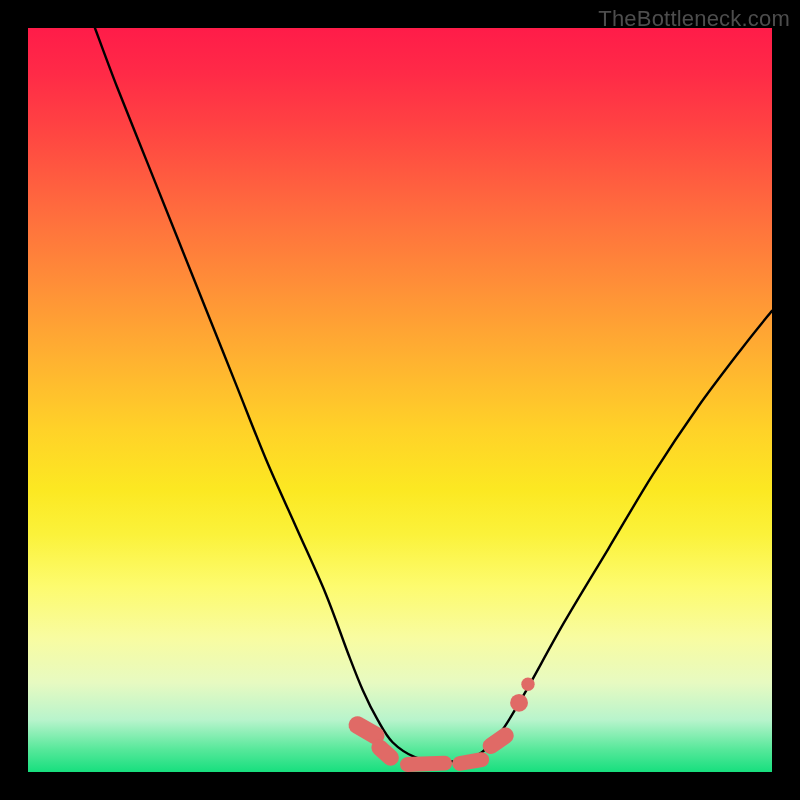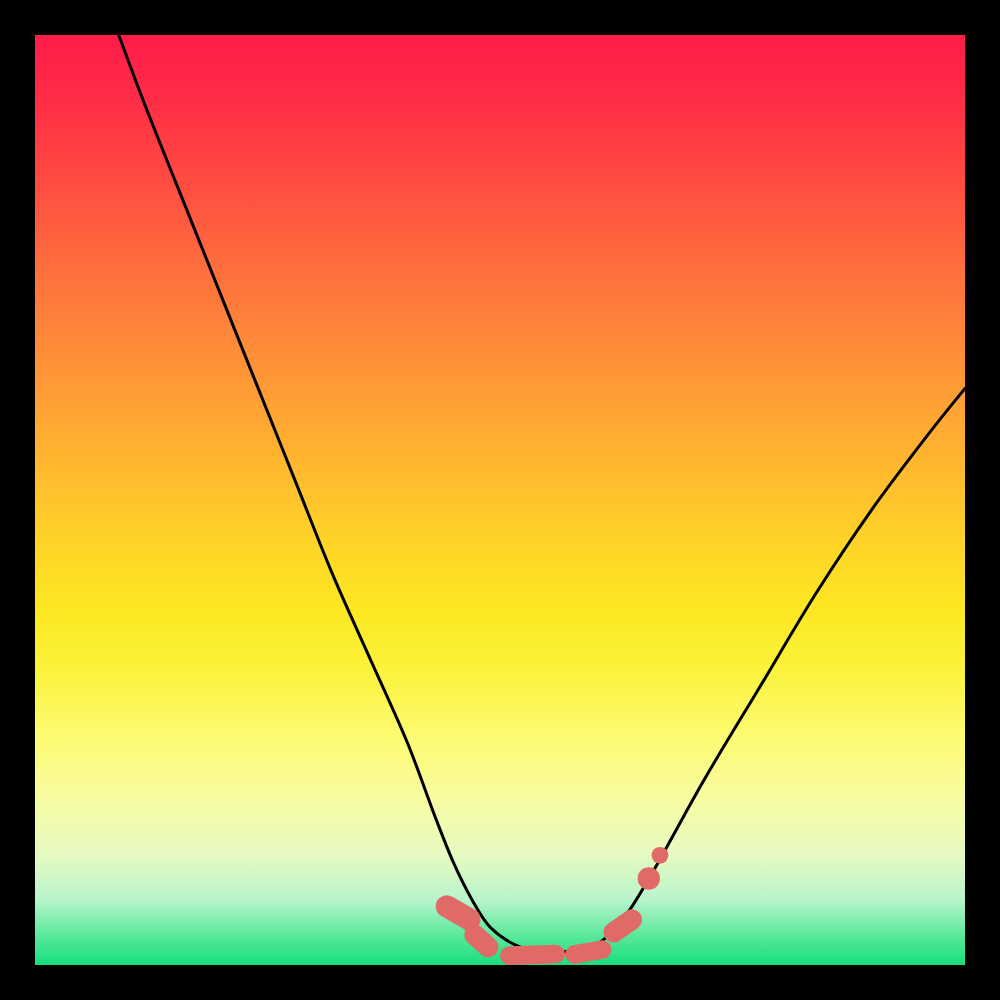--- a/index.html
+++ b/index.html
@@ -79,13 +79,14 @@
           <rect x="-8.928" y="-19.344" width="17.856" height="38.688" rx="8.928" fill="#e06a66" transform="translate(338.52000000000004,702.336) rotate(-60)"></rect>
           <rect x="-8.184000000000001" y="-15.624000000000002" width="16.368000000000002" height="31.248000000000005" rx="8.184000000000001" fill="#e06a66" transform="translate(357.12,724.656) rotate(-48)"></rect>
           <rect x="-7.44" y="-26.040000000000003" width="14.88" height="52.080000000000005" rx="7.44" fill="#e06a66" transform="translate(398.04,735.816) rotate(88)"></rect>
           <rect x="-7.44" y="-18.6" width="14.88" height="37.2" rx="7.44" fill="#e06a66" transform="translate(442.68,733.584) rotate(80)"></rect>
           <rect x="-8.184000000000001" y="-17.112" width="16.368000000000002" height="34.224" rx="8.184000000000001" fill="#e06a66" transform="translate(470.208,712.752) rotate(55)"></rect>
           <circle cx="491.04" cy="674.808" r="8.928" fill="#e06a66"></circle>
           <circle cx="499.968" cy="656.208" r="6.696000000000001" fill="#e06a66"></circle>
         </g>
     </svg>
   </div>
+  <div class="watermark">TheBottleneck.com</div>
 </div>
 
 </body></html>

